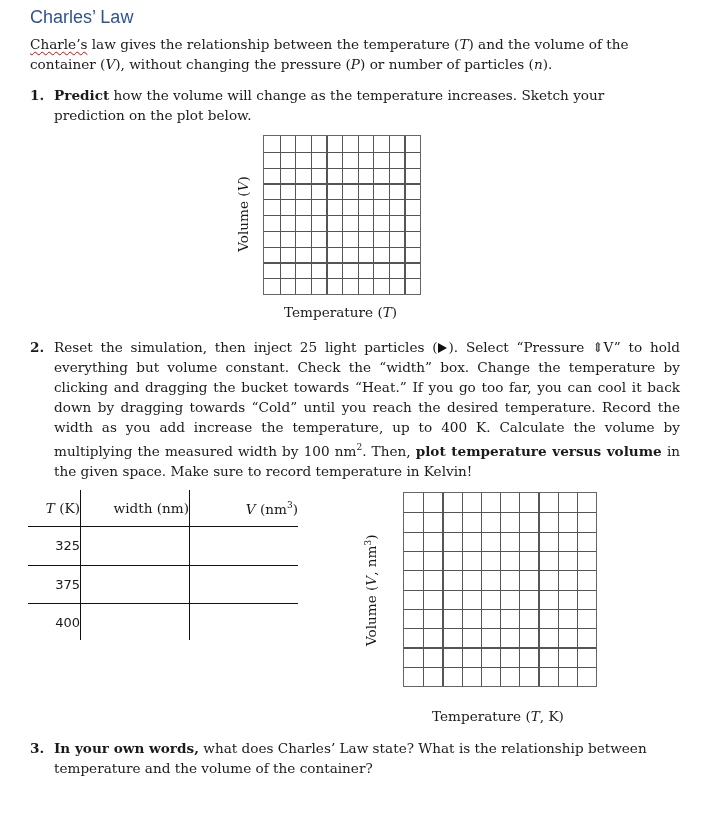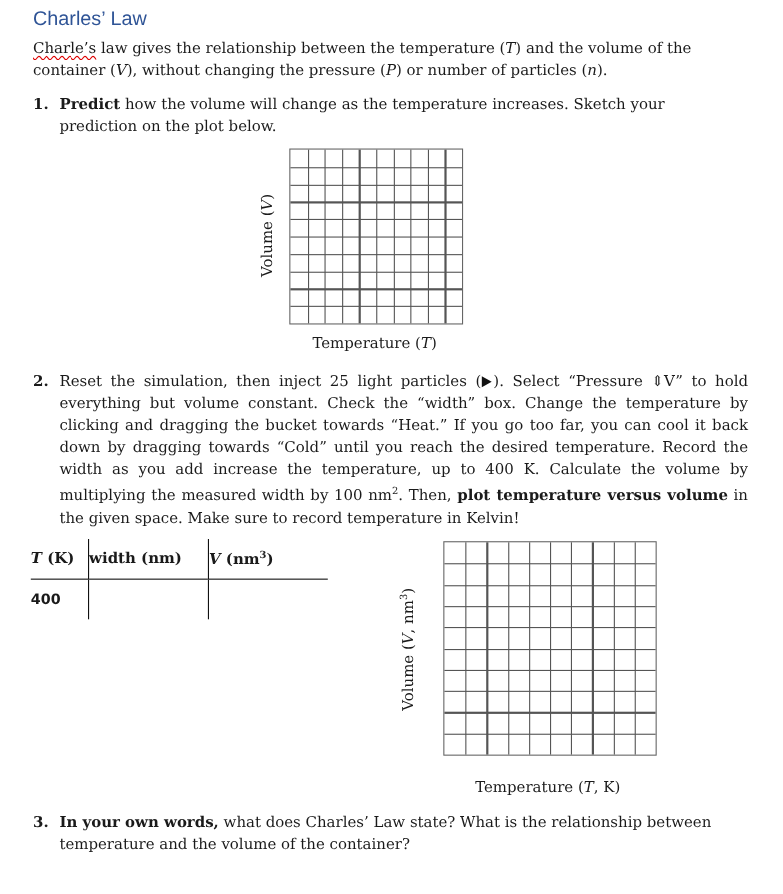--- a/index.html
+++ b/index.html
@@ -17,21 +17,21 @@
   .q3 { left: 30px; top: 738px; width: 640px; }
   .bold { font-weight: bold; text-align: right; }
   i.m { font-family: "DejaVu Serif", serif; font-style: italic; }
   .play { display: inline-block; width: 0; height: 0; border-top: 5px solid transparent; border-bottom: 5px solid transparent;
           border-left: 9px solid #111; vertical-align: -1px; margin: 0 1px; }
   .grid { position: absolute; border: 1.5px solid #666; box-sizing: border-box; }
   .grid .gl { position: absolute; background: #555; }
   .ylabel { position: absolute; transform: rotate(-90deg); transform-origin: center; white-space: nowrap; font-size: 13.6px; }
   .xlabel { position: absolute; font-size: 13.6px; white-space: nowrap; }
   table.data { position: absolute; left: 28px; top: 490px; border-collapse: collapse; font-size: 13.6px; }
-  table.data td, table.data th { height: 37.5px; padding: 0; text-align: left; font-weight: bold; }
+  table.data td, table.data th { height: 37.5px; padding: 0; text-align: right; font-weight: normal; }
   table.data th { height: 36px; }
   table.data .c1 { width: 52px; border-right: 1.5px solid #111; }
   table.data .c2 { width: 108px; border-right: 1.5px solid #111; }
   table.data .c3 { width: 108px; }
   table.data tr.bt td { border-top: 1.5px solid #111; }
   table.data td.num { font-family: "DejaVu Sans", sans-serif; font-size: 13px; }
   table.data tr.last td { height: 36px; }
 </style>
 </head>
 <body>
@@ -73,20 +73,30 @@
 
 <table class="data">
   <thead>
     <tr>
       <th class="c1"><i class="m">T</i><span> (K)</span></th>
       <th class="c2"><span>width (nm)</span></th>
       <th class="c3"><i class="m">V</i><span> (nm</span><sup style="font-size:9px;">3</sup><span>)</span></th>
     </tr>
   </thead>
   <tbody>
+    <tr class="bt">
+      <td class="c1 num">325</td>
+      <td class="c2 num"></td>
+      <td class="c3 num"></td>
+    </tr>
+    <tr class="bt">
+      <td class="c1 num">375</td>
+      <td class="c2 num"></td>
+      <td class="c3 num"></td>
+    </tr>
     <tr class="bt last">
       <td class="c1 num">400</td>
       <td class="c2 num"></td>
       <td class="c3 num"></td>
     </tr>
   </tbody>
 </table>
 
 <div class="grid" id="grid2" style="left:403px; top:492px; width:194px; height:195px;">
     <div class="gl" style="left: 10%; top: 0px; bottom: 0px; width: 1.2px; background: rgb(85, 85, 85);"></div>

